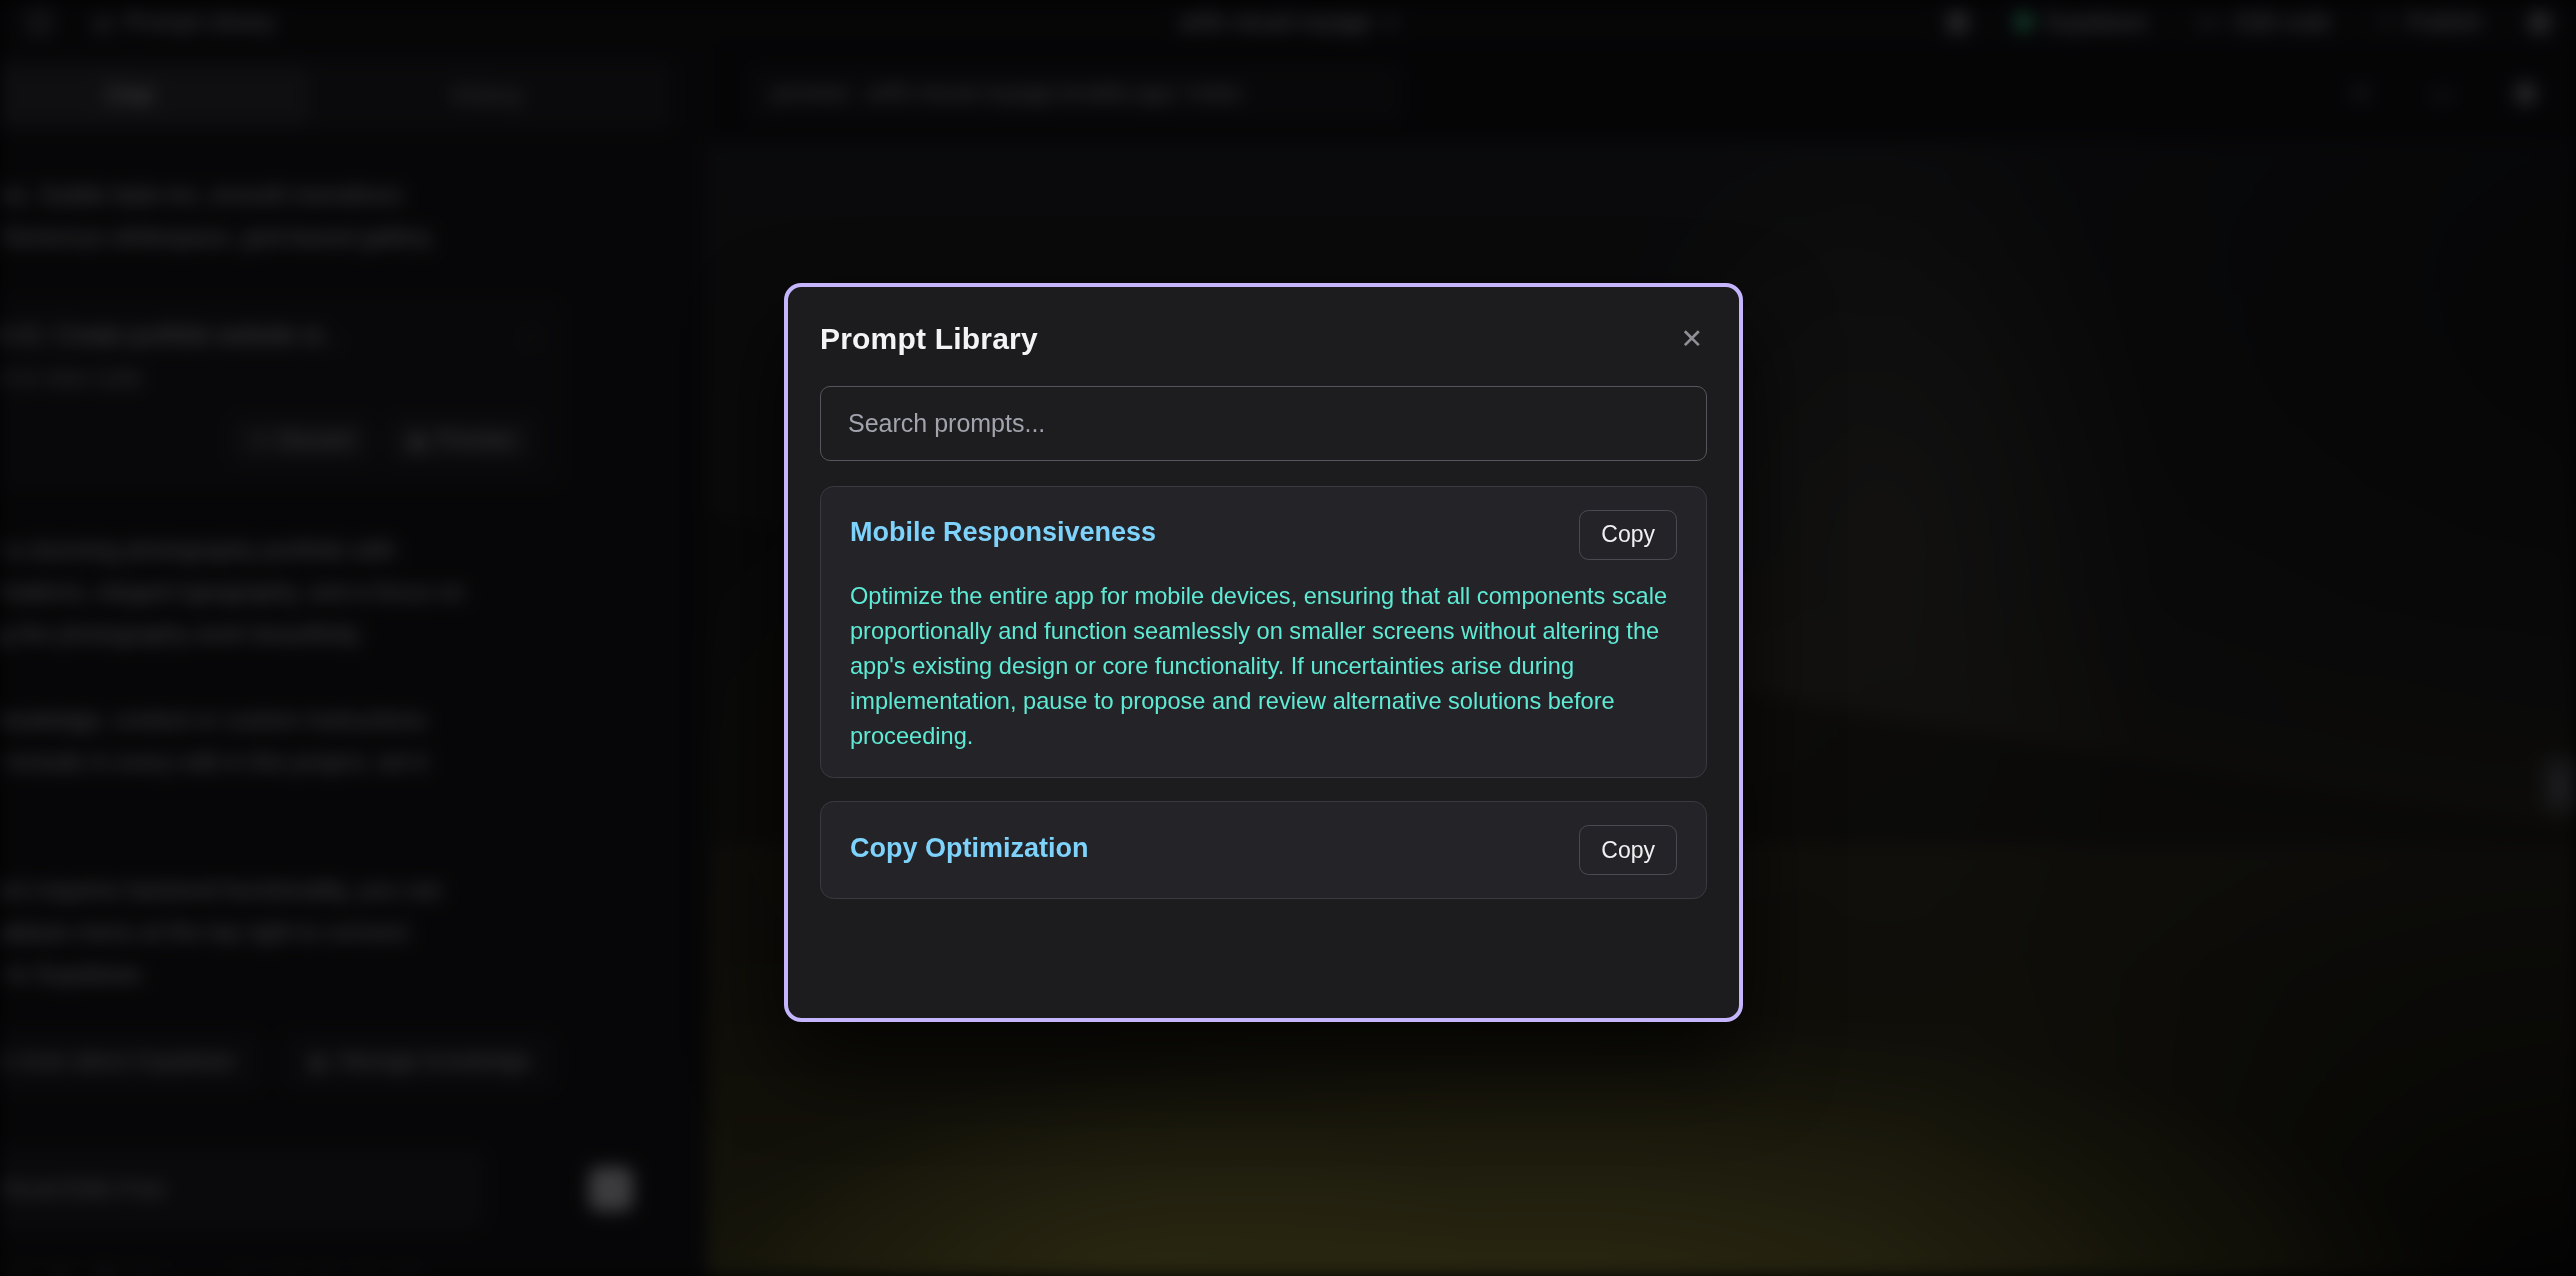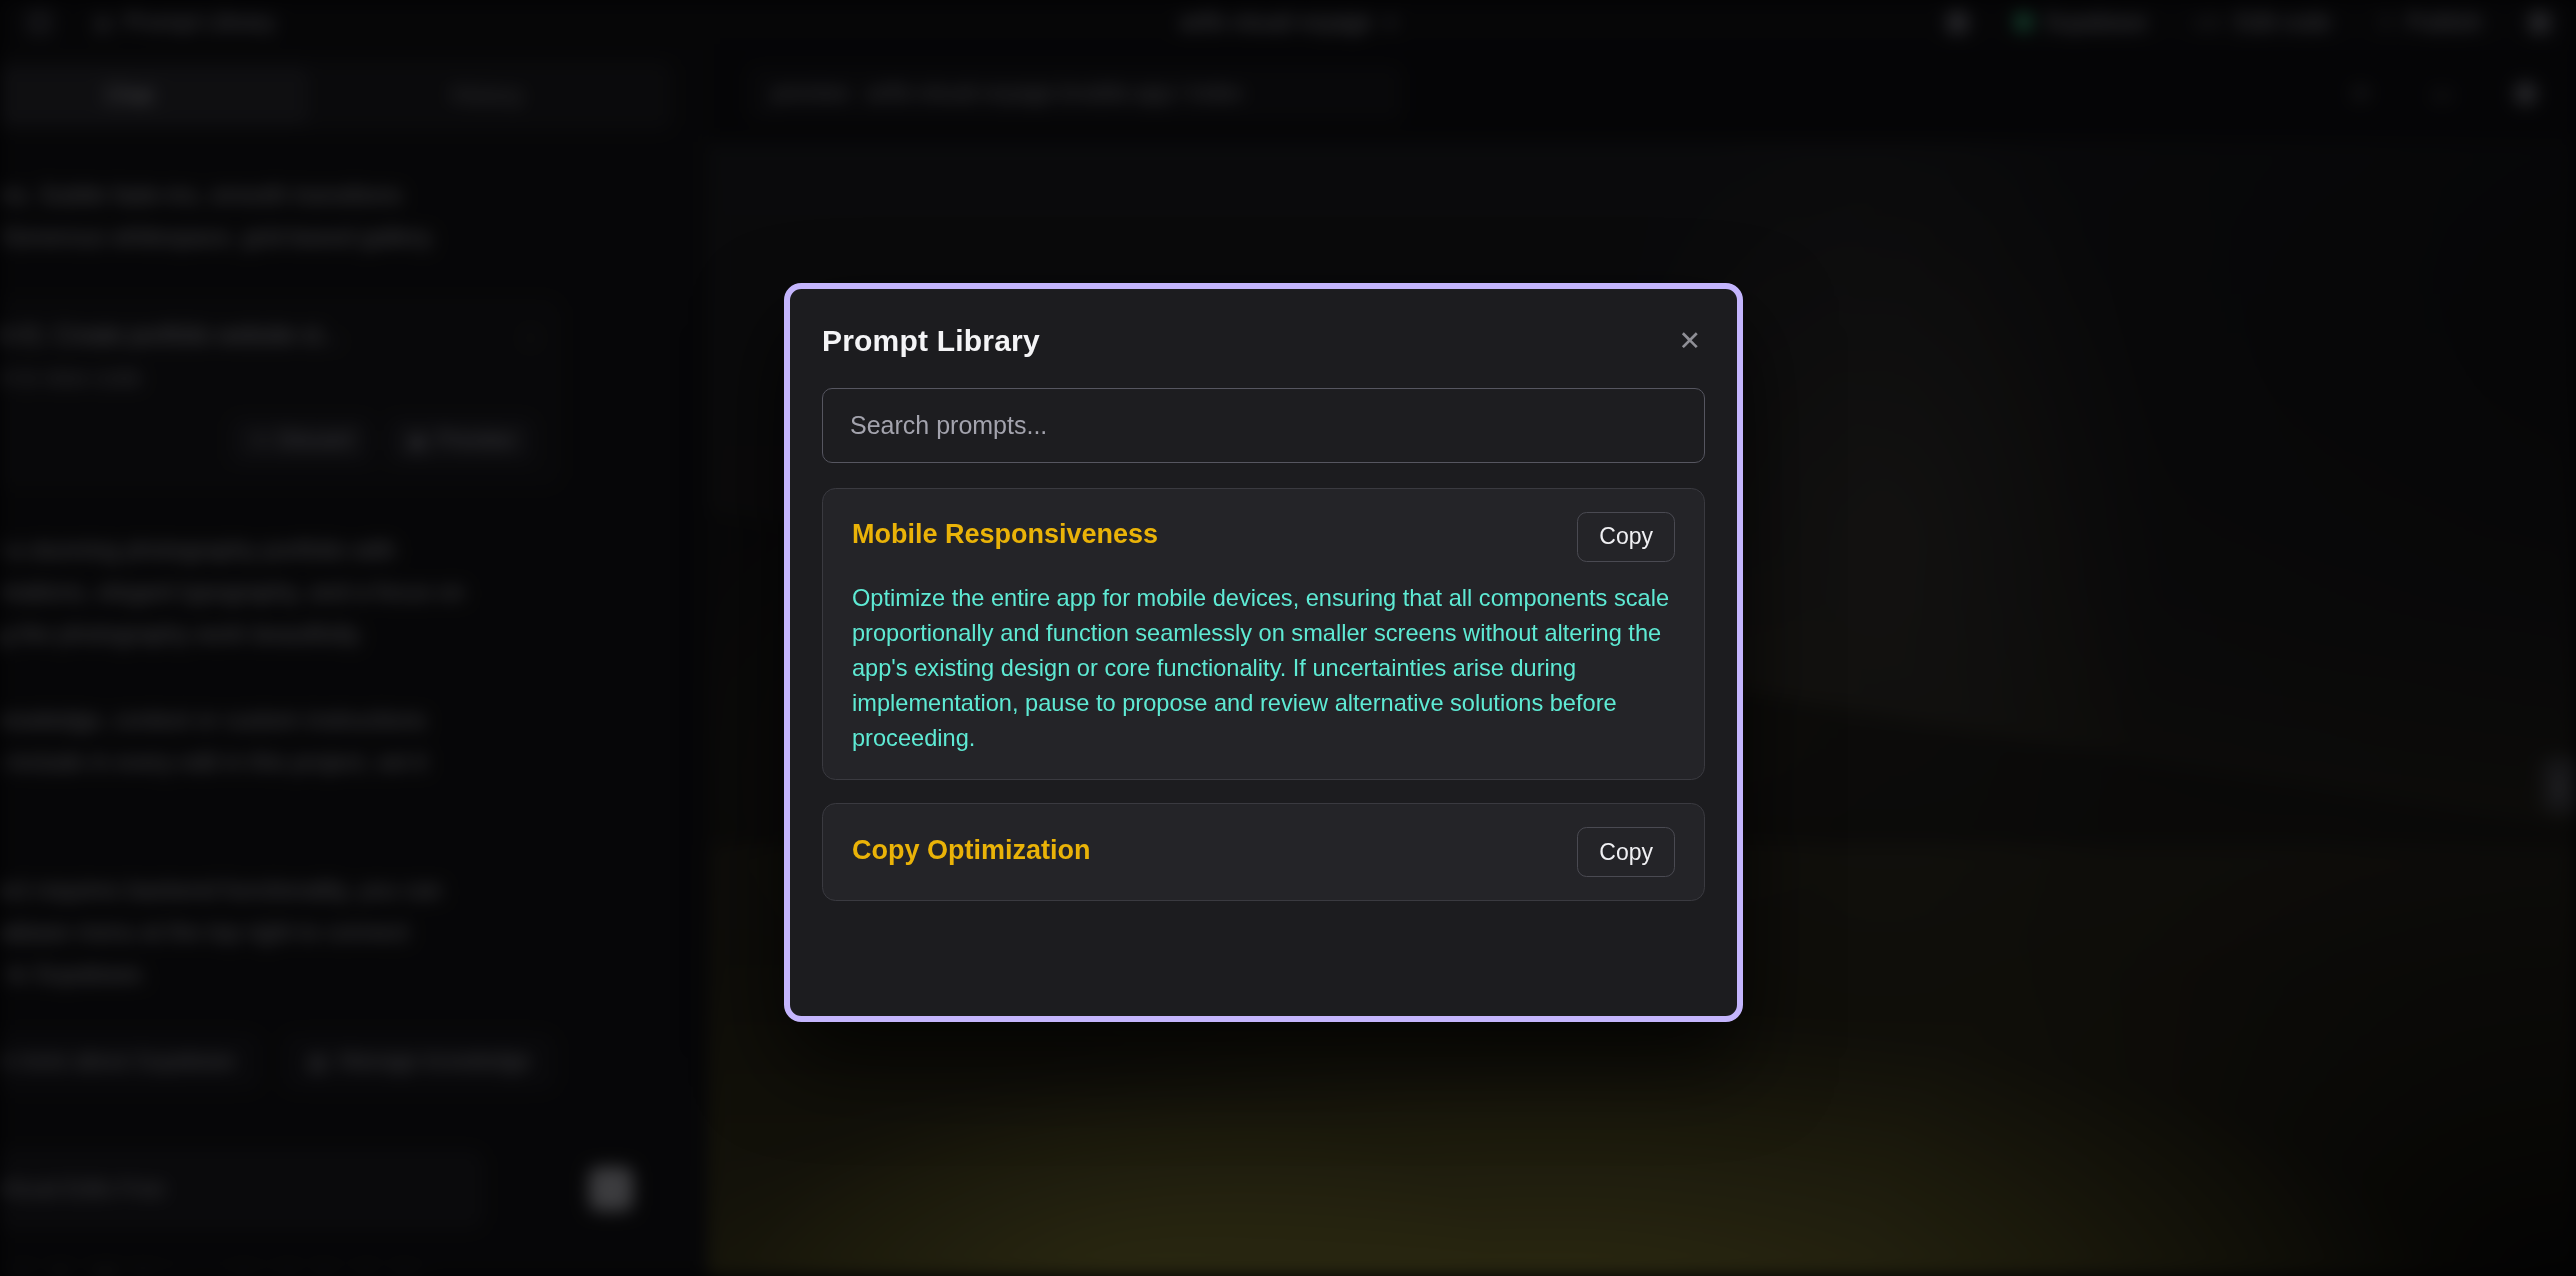--- a/index.html
+++ b/index.html
@@ -58,33 +58,33 @@
   .ridge { position:absolute; left:0; right:0; top:26%; height:36%; background:#0d0d0c; opacity:.45;
            clip-path: polygon(0 18%, 16% 30%, 34% 48%, 55% 62%, 78% 80%, 100% 96%, 100% 100%, 0 100%); }
   .edge-handle { position:absolute; right:0; top:616px; width:33px; height:54px; background:#3f3f42;
                  border-radius:9.6px 0 0 9.6px; display:flex; align-items:center; justify-content:center;
                  color:#c5c5ca; font-size:25px; }
 
   
   .overlay { position:absolute; inset:0; background:rgba(3,3,4,0.66); }
 
   .modal { position:absolute; left:784px; top:283px; width:959px; height:739px;
-           background:#1c1c1f; border:6px solid #c4b5fd; border-radius:17.3px;
+           background:#1c1c1f; border:4px solid #c4b5fd; border-radius:17.3px;
            box-shadow:0 39px 87px rgba(0,0,0,0.75); padding:0 32px; overflow:hidden; }
   .modal-head { margin-top:35px; display:flex; align-items:center; justify-content:space-between; }
   .modal-title { font-size:30px; font-weight:700; color:#f4f4f6; letter-spacing:0.2px; }
   .modal-close { font-size:27px; color:#8f8f96; cursor:pointer; line-height:1; padding:3.9px; }
   .search { margin-top:29px; width:100%; height:75px; background:#1d1d20; border:1.9px solid #565660;
             border-radius:10px; padding:0 27px; font-size:25px; color:#e8e8ec; outline:none;
             font-family:"Liberation Sans","DejaVu Sans",sans-serif; }
   .search::placeholder { color:#a3a3ad; }
   .prompt-list { margin-top:25px; height:518px; overflow:hidden; display:flex; flex-direction:column; gap:23px; }
   .pcard { background:#242428; border:1px solid #3a3a40; border-radius:13.5px; padding:23px 29px; flex:0 0 auto; }
   .pcard-head { display:flex; align-items:flex-start; justify-content:space-between; }
-  .pcard-title { font-size:27px; font-weight:700; color:#eab308; padding-top:7.7px; }
+  .pcard-title { font-size:27px; font-weight:700; color:#7dd3fc; padding-top:7.7px; }
   .copy-btn { background:transparent; border:1px solid #4a4a52; border-radius:9.6px; color:#f0f0f3;
               font-size:23px; padding:10.6px 21px; cursor:pointer; font-family:"Liberation Sans","DejaVu Sans",sans-serif;margin-left:38px; }
   .pcard-desc { margin-top:19px; font-size:23.6px; line-height:35px; color:#5eead4; max-width:857px; }
 </style>
 </head>
 <body>
 
 <div class="stage">
 
   <div class="app">

